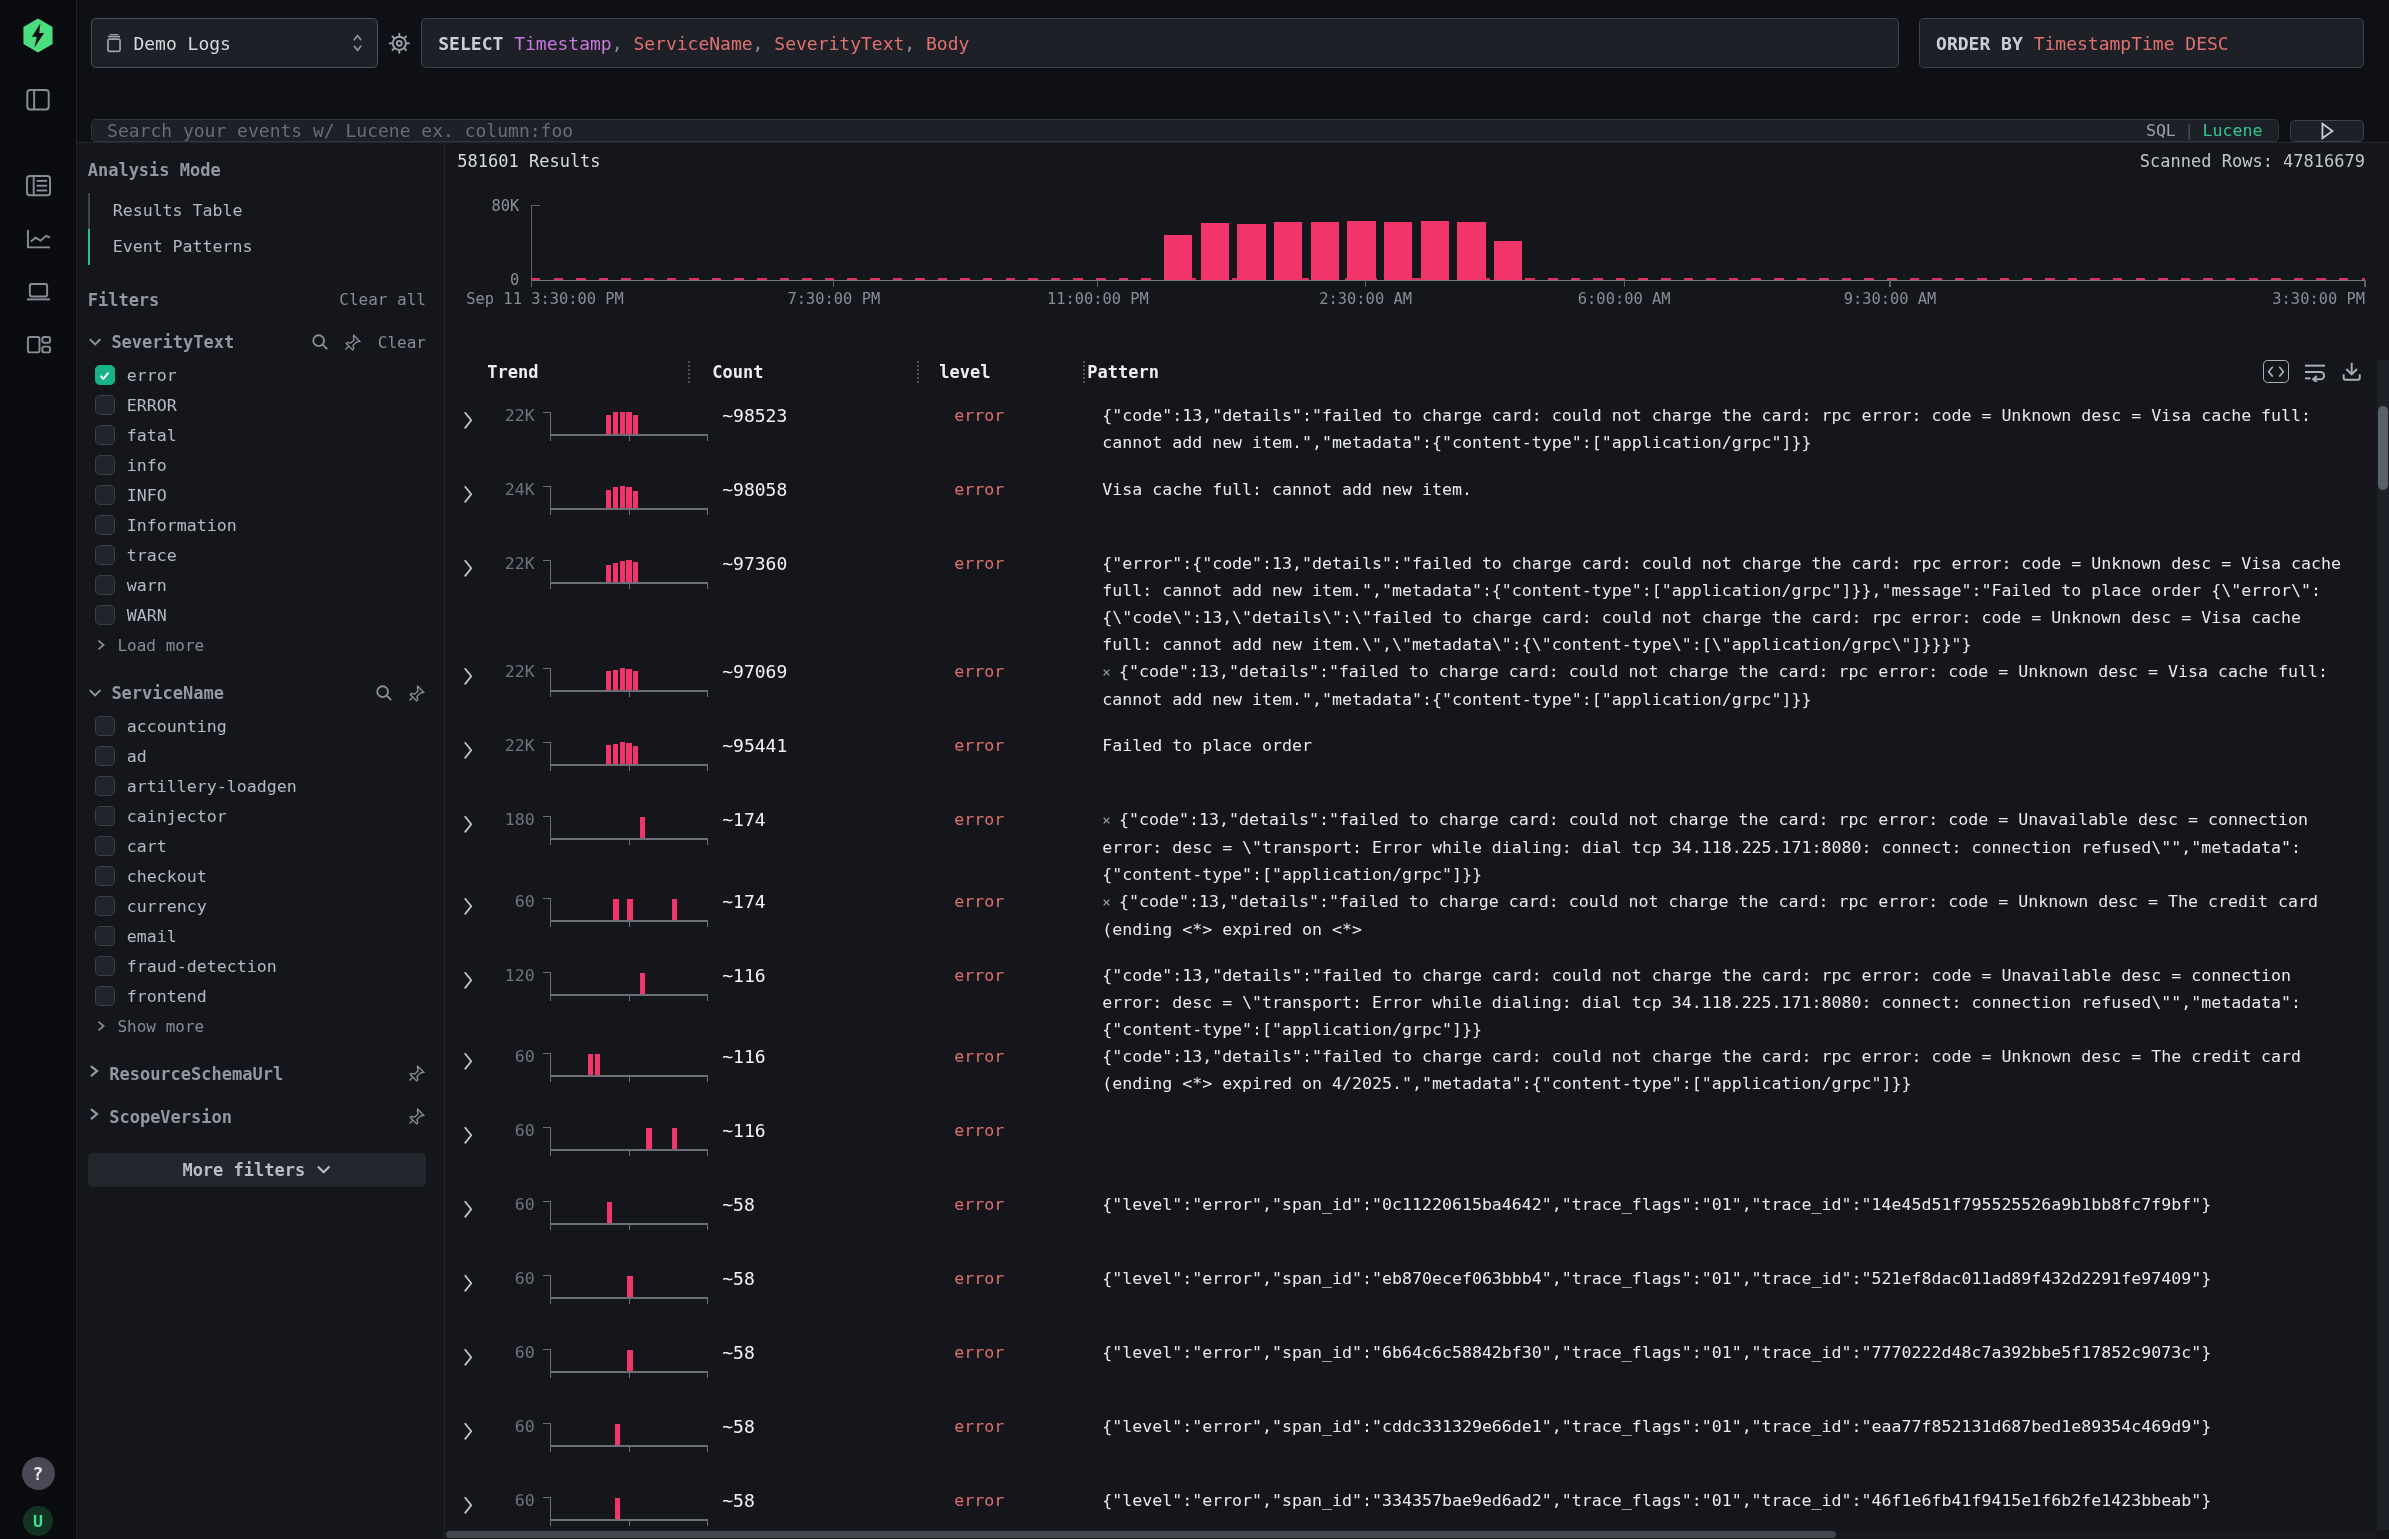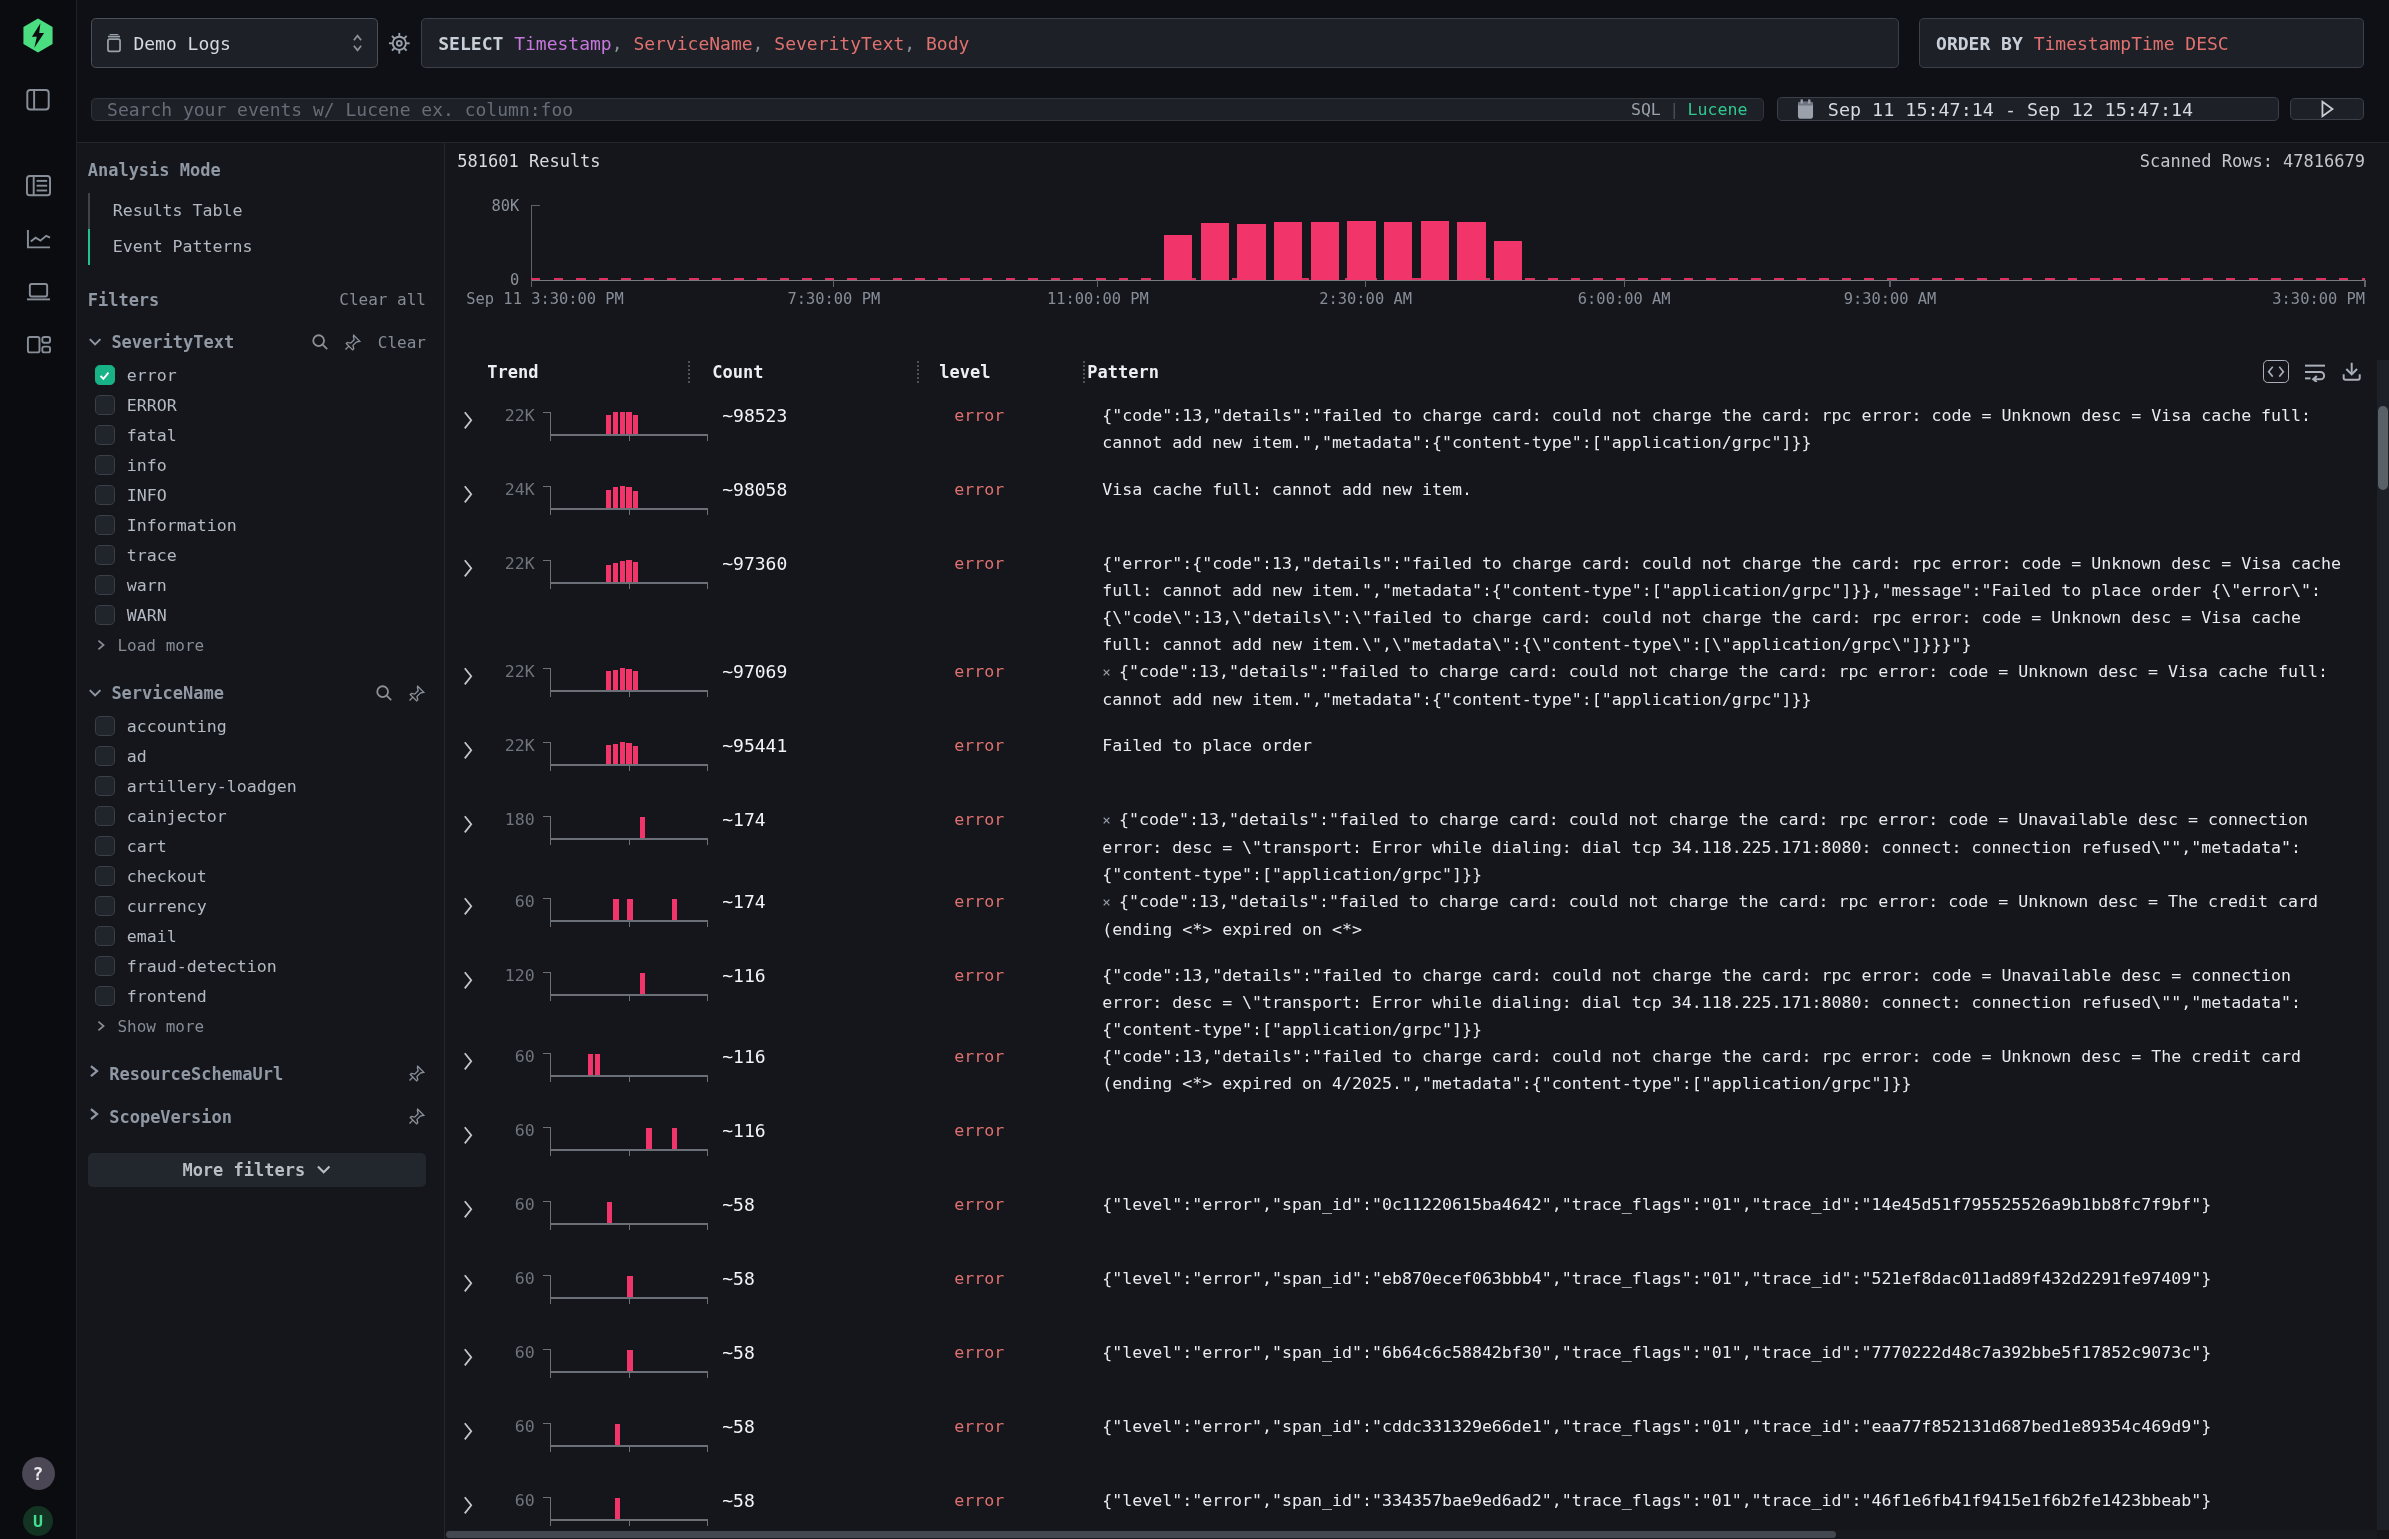--- a/index.html
+++ b/index.html
@@ -16,21 +16,21 @@
   .rail-group { margin-top:33px; display:flex; flex-direction:column; align-items:center; }
   .rail-spacer { flex:1; }
   .help-circle { width:33px; height:33px; border-radius:50%; background:#4b4754; color:#e8e9ec;
     font-size:18px; font-weight:bold; display:flex; align-items:center; justify-content:center; margin-bottom:16.6px; }
   .avatar-circle { width:30px; height:30px; border-radius:50%; background:#143423; color:#44dc8e;
     font-size:16.6px; font-weight:bold; display:flex; align-items:center; justify-content:center; margin-bottom:3.6px; }
 
   
   .topbar { position:absolute; left:77px; top:0; right:0; height:143px; background:#0e1015; border-bottom:0.6px solid #23262d; }
   .tb-row1 { position:absolute; top:18px; left:13.7px; right:25.5px; height:50px; display:flex; align-items:stretch; }
-  .tb-row2 { position:absolute; top:76px; left:13.7px; right:25.5px; height:66px; display:flex; align-items:center; }
+  .tb-row2 { position:absolute; top:76px; left:13.7px; right:25.5px; height:66px; display:flex; align-items:flex-end; }
   .box { background:#1d2127; border:0.6px solid #3b404a; border-radius:4.7px; display:flex; align-items:center; }
   .src-select { width:287px; padding:0 13px; border-color:#4a5059; cursor:pointer; }
   .src-label { margin-left:10.7px; font-size:18px; color:#d5d9de; flex:1; }
   .gear-btn { width:43px; display:flex; align-items:center; justify-content:center; cursor:pointer; }
   .query-box { flex:1; padding:0 16.6px; font-size:18px; margin-right:19.6px; cursor:text; }
   .orderby-box { width:445px; padding:0 16.6px; font-size:18px; cursor:text; }
   .q-kw { color:#c9cfd8; font-weight:bold; }
   .q-purple { color:#c678dd; }
   .q-salmon { color:#e0716f; }
   .q-comma { color:#8b9199; }
@@ -224,31 +224,20 @@
       <span>&nbsp;</span>
       <span class="q-salmon">TimestampTime DESC</span>
     </div>
   </div>
   <div class="tb-row2">
     <div class="box search-box">
       <span class="search-ph">Search your events w/ Lucene ex. column:foo</span>
       <span class="mode-sql">SQL</span>
       <span class="mode-sep">|</span>
       <span class="mode-lucene">Lucene</span>
-    </div>
-    <div class="box date-box">
-      <span>
-        <svg width="19" height="22.6" viewBox="0 0 20 24">
-            <rect x="2" y="4" width="16" height="18" rx="3" fill="#9aa1ab"></rect>
-            <rect x="2" y="4" width="16" height="4" rx="2" fill="#6f7580"></rect>
-            <line x1="6" y1="1.5" x2="6" y2="6" stroke="#9aa1ab" stroke-width="2.4"></line>
-            <line x1="14" y1="1.5" x2="14" y2="6" stroke="#9aa1ab" stroke-width="2.4"></line>
-          </svg>
-      </span>
-      <span class="date-text">Sep 11 15:47:14 - Sep 12 15:47:14</span>
     </div>
     <div class="box run-btn">
       <span>
         <svg width="18" height="20" viewBox="0 0 18 22">
             <polygon points="4,3 15,11 4,19" fill="none" stroke="#c8ccd2" stroke-width="2"></polygon>
           </svg>
       </span>
     </div>
   </div>
 </div>

